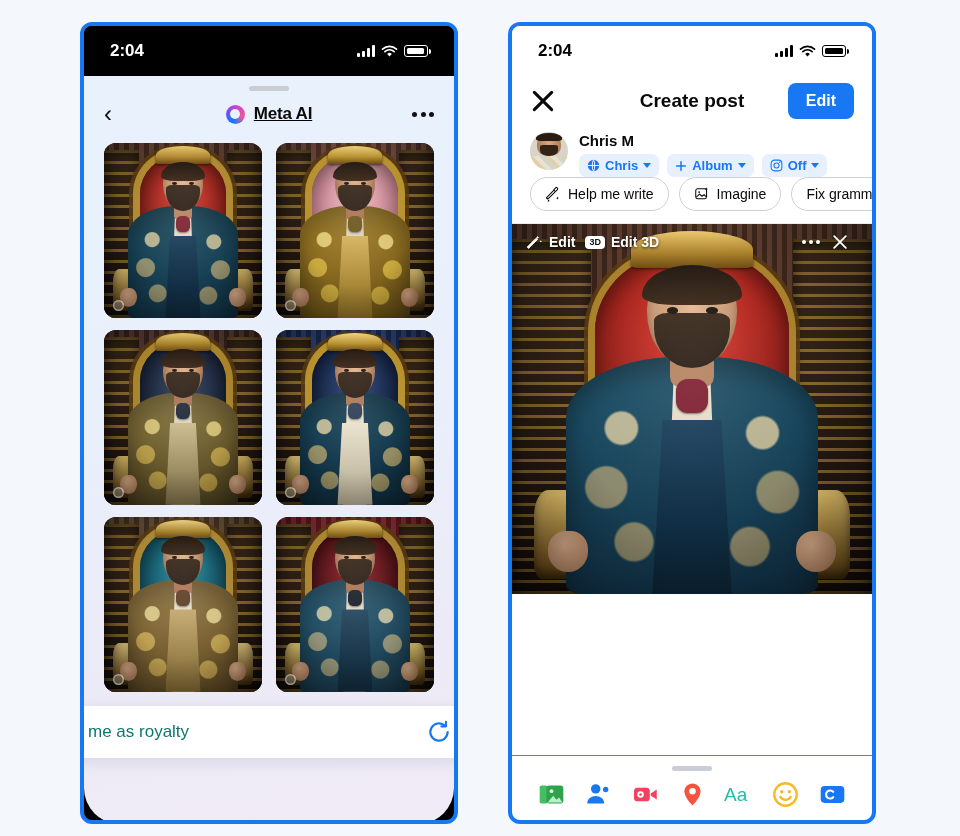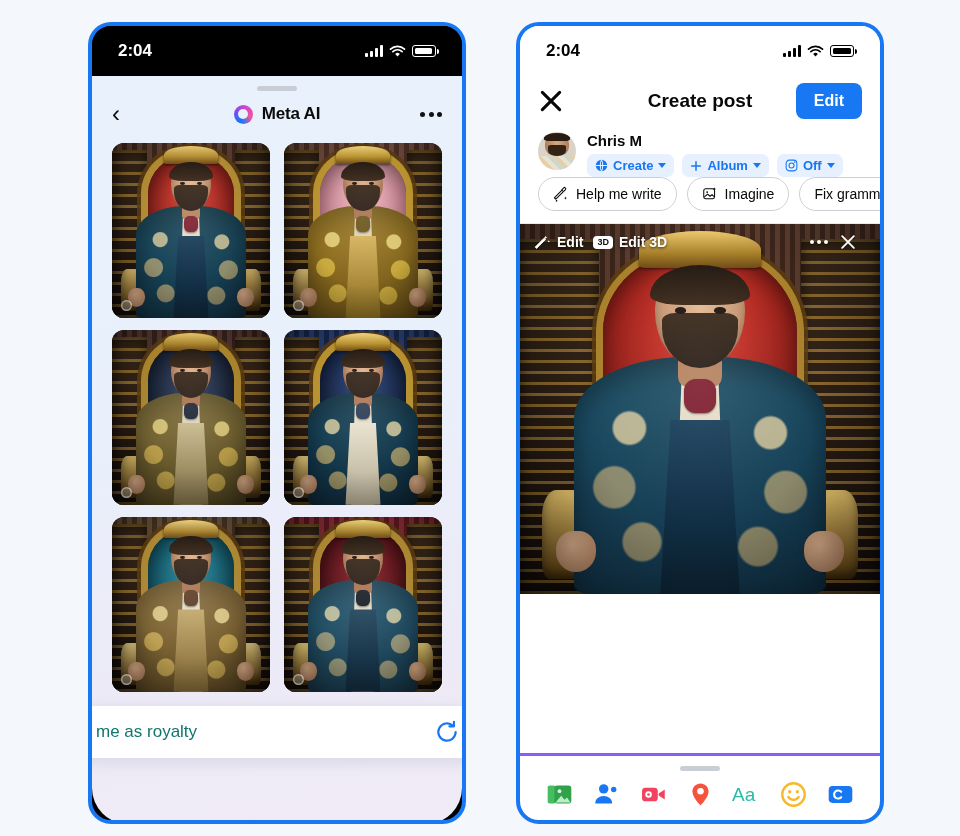--- a/index.html
+++ b/index.html
@@ -8,24 +8,23 @@
     background: #f4f7fb;
     font-family: "Liberation Sans", sans-serif;
     overflow: hidden;
   }
   .stage { position: relative; width: 960px; height: 836px; }
 
   
   .phone {
     position: absolute;
     border: 4px solid #1877f2;
-    border-radius: 23px;
+    border-radius: 12px;
     overflow: hidden;
     background: #000;
-    margin-left: 8px;
   }
   #phone-left  { left: 80px;  top: 22px; width: 378px; height: 802px; }
   #phone-right { left: 508px; top: 22px; width: 368px; height: 802px; background:#fff; }
 
   
   .statusbar {
     display: flex; align-items: center; justify-content: space-between;
     padding: 0 26px;
     height: 50px;
     font-size: 17px; font-weight: bold;
@@ -69,21 +68,21 @@
   .meta-nav {
     display: flex; align-items: center; padding: 8px 20px 10px;
     position: relative; height: 48px;
   }
   .nav-back {
     font-size: 24px; line-height: 1; color: #0b0b0b; font-weight: 500;
     cursor: pointer; width: 28px;
   }
   .nav-center {
     position: absolute; left: 0; right: 0; display: flex;
-    align-items: center; justify-content: center; gap: 9px; pointer-events: none;
+    align-items: center; justify-content: center; gap: 9px; pointer-events: none; text-decoration: underline;
   }
   .meta-ring {
     width: 19px; height: 19px; border-radius: 50%;
     background: conic-gradient(from 200deg, #0a7cff, #7b4cf0, #d646c8, #f0569a, #0a7cff);
     position: relative; flex: none;
   }
   .meta-ring::after {
     content:""; position:absolute; inset:4.5px; border-radius:50%;
     background:#e9f1fb;
   }
@@ -295,21 +294,21 @@
   }
   .tool-spacer { flex:1; }
   .tool-dots { display:flex; gap:3px; align-items:center; cursor:pointer; }
   .tool-dots i { width:4px;height:4px;border-radius:50%;background:#fff;display:block;
                  box-shadow:0 1px 2px rgba(0,0,0,.6); }
   .tool-x { width:20px;height:20px;cursor:pointer; }
 
   .fb-spacer { flex:1; background:#fff; }
 
   .fb-tabbar {
-    border-top:3px solid #8b5cf6; background:#fff; padding: 10px 0 16px;
+    border-top:1px solid #8b5cf6; background:#fff; padding: 10px 0 16px;
     position:relative; border-radius:0 0 34px 34px;
   }
   .tab-grabber { width:40px;height:5px;border-radius:3px;background:#c9ced6;margin:0 auto 10px; }
   .tab-icons { display:flex; align-items:center; padding: 0 16px; gap:0; }
   .tab-icon { flex:1; display:flex; justify-content:center; cursor:pointer; }
   .tab-icon svg { display:block; }
 </style>
 </head>
 <body>
 
@@ -578,21 +577,21 @@
         </div>
         <div class="author-col">
           <span class="author-name">Chris M</span>
           <div class="chips-row">
 
             <span class="meta-chip">
               <svg width="13" height="13" viewBox="0 0 16 16">
                 <circle cx="8" cy="8" r="7" fill="#1877f2"></circle>
                 <path d="M1 8h14M8 1c2 2.4 2 11.6 0 14M8 1C6 3.4 6 12.6 8 15" stroke="#fff" stroke-width="1.1" fill="none"></path>
               </svg>
-              <span>Create</span>
+              <span>Chris</span>
               <i class="caret"></i>
             </span>
 
             <span class="meta-chip">
               <svg width="12" height="12" viewBox="0 0 16 16">
                 <path d="M8 2.2v11.6M2.2 8h11.6" stroke="#1877f2" stroke-width="2" stroke-linecap="round"></path>
               </svg>
               <span>Album</span>
               <i class="caret"></i>
             </span>

